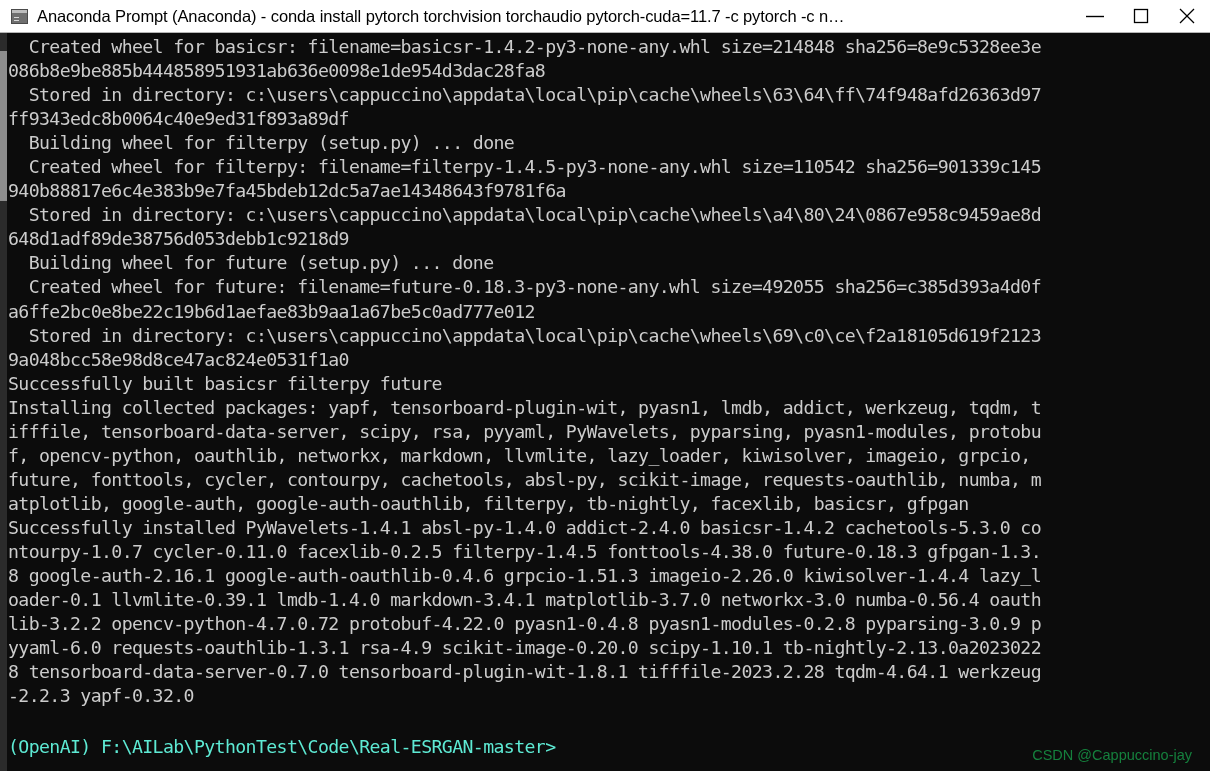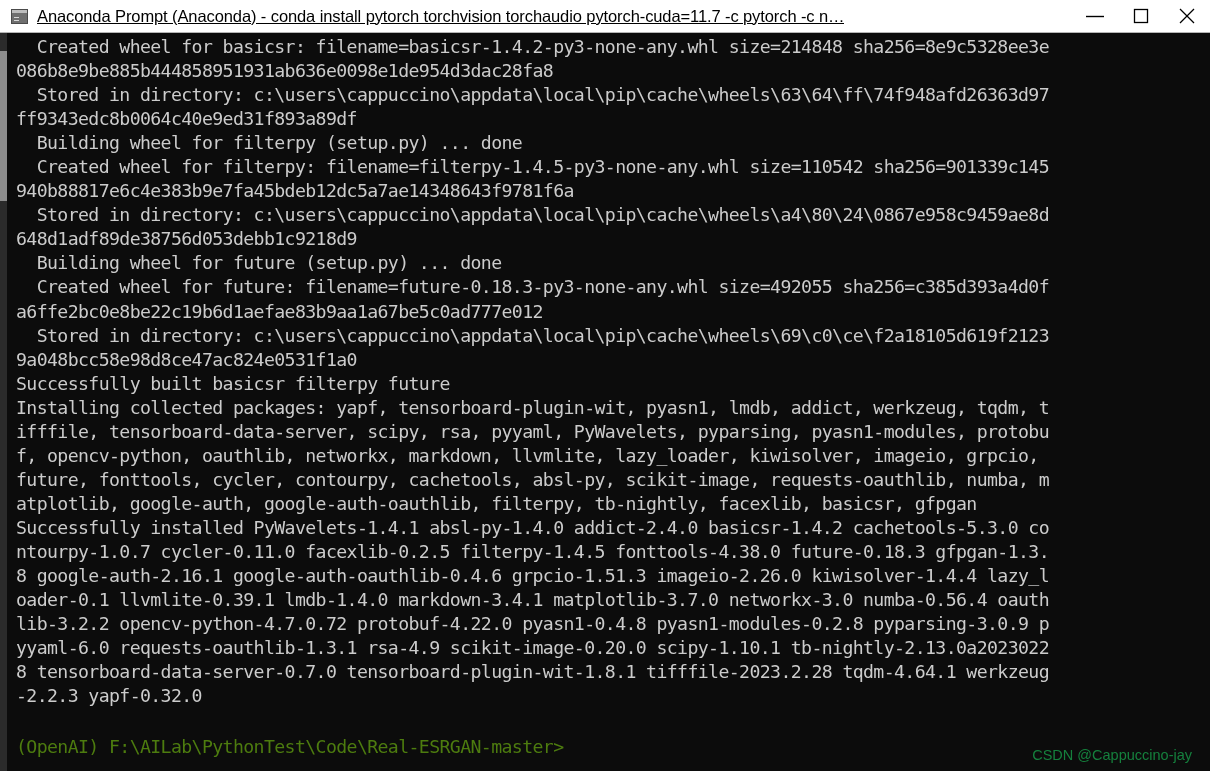--- a/index.html
+++ b/index.html
@@ -35,21 +35,20 @@
     position: relative;
     box-sizing: border-box;
   }
   #titlebar-left {
     display: flex;
     align-items: center;
     padding-left: 11px;
     overflow: hidden;
     flex: 1 1 auto;
     min-width: 0;
-    text-decoration: underline;
   }
   .console-icon {
     width: 17px;
     height: 15px;
     flex: 0 0 auto;
     position: relative;
     background: linear-gradient(#6f6f6f, #6f6f6f);
     border: 1px solid #4a4a4a;
     box-sizing: border-box;
     margin-right: 9px;
@@ -98,21 +97,20 @@
   }
   .winbtn svg { display: block; }
 
   
   #terminal-wrap {
     flex: 1 1 auto;
     position: relative;
     background: #0c0c0c;
     overflow: hidden;
     display: flex;
-    gap: 8px;
   }
   #scrollbar {
     width: 7px;
     flex: 0 0 7px;
     background: #3e3e3e;
     position: relative;
   }
   #scrollbar-thumb {
     position: absolute;
     left: 0;
@@ -144,21 +142,21 @@
   }
   .line { height: 24.05px; }
 
   #prompt-line {
     position: absolute;
     left: 1px;
     top: 702px;
     font-family: "DejaVu Sans Mono", "Liberation Mono", monospace;
     font-size: 18.2px;
     line-height: 24.05px;
-    color: #4d7c0f;
+    color: #5eead4;
     white-space: pre;
     letter-spacing: -0.62px;
   }
 
   #watermark {
     position: absolute;
     right: 18px;
     bottom: 8px;
     font-family: "Liberation Sans", sans-serif;
     font-size: 14.5px;

